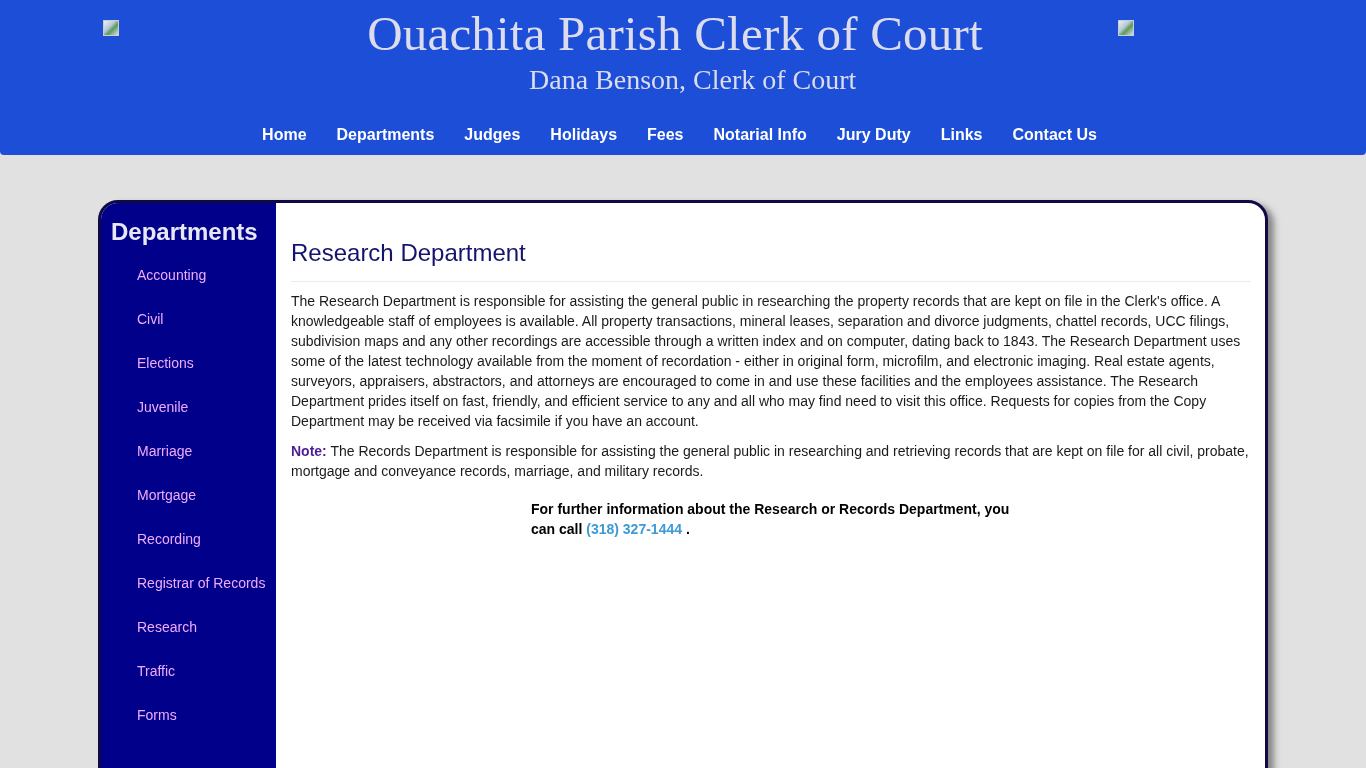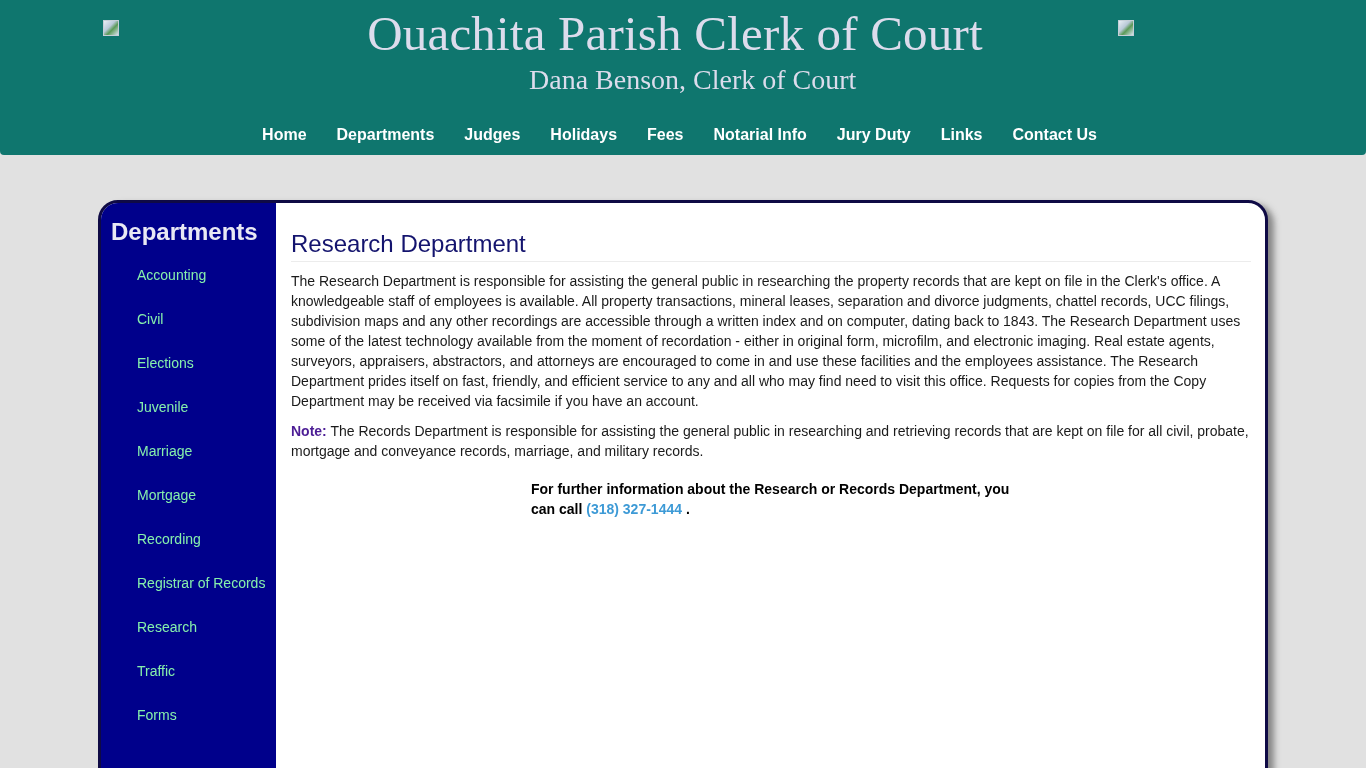--- a/index.html
+++ b/index.html
@@ -1,21 +1,21 @@
 <!DOCTYPE html>
 <html><head>
 <meta charset="utf-8">
 <style>
   * { box-sizing: border-box; margin: 0; padding: 0; }
   html, body { width: 1366px; height: 768px; overflow: hidden; }
   body { background: #e1e1e1; font-family: "Liberation Sans", sans-serif; position: relative; }
 
   .header {
     position: absolute; left: 0; top: 0; width: 1366px; height: 155px;
-    background: #0f766e; border-radius: 0 0 4px 4px;
+    background: #1d4ed8; border-radius: 0 0 4px 4px;
   }
   .broken-img {
     position: absolute; width: 16px; height: 16px;
     background: linear-gradient(135deg, #e8eef4 0%, #b9c9d8 40%, #5c9a58 60%, #d8e4ee 100%);
     border: 1px solid #c6cfd8;
   }
   .broken-img.left { left: 103px; top: 20px; }
   .broken-img.right { left: 1118px; top: 20px; }
   .site-title {
     position: absolute; left: 0; top: 5px; width: 1350px; text-align: center;
@@ -39,26 +39,26 @@
     box-shadow: 6px 4px 6px rgba(60,60,60,0.55);
   }
   .sidebar {
     position: absolute; left: 0; top: 0; width: 175px; height: 100%; background: #00008b;
   }
   .sidebar-title {
     position: absolute; left: 10px; top: 15px; font-size: 24px; font-weight: bold; color: #e8e8f4;
   }
   .sidebar ul { list-style: none; position: absolute; left: 36px; top: 63px; }
   .sidebar li { height: 44px; }
-  .sidebar li a { color: #86efac; font-size: 14px; text-decoration: none; }
+  .sidebar li a { color: #f0abfc; font-size: 14px; text-decoration: none; }
 
   .main { position: absolute; left: 190px; top: 0; width: 960px; }
   .page-title {
-    margin-top: 27px; font-size: 24px; color: #14146e; font-weight: normal;
-    padding-bottom: 3px; border-bottom: 1px solid #ececec;
+    margin-top: 36px; font-size: 24px; color: #14146e; font-weight: normal;
+    padding-bottom: 14px; border-bottom: 1px solid #ececec;
   }
   .main p { font-size: 14px; line-height: 20px; color: #1a1a1a; margin-top: 10px; }
   .main p.first { margin-top: 9px; }
   .main p b { color: #4c1d95; }
   .contact {
     margin-left: 240px; width: 490px; font-weight: bold; color: #000; font-size: 14px; line-height: 20px; margin-top: 18px;
   }
   .contact a { color: #3d9ad6; text-decoration: none; }
 </style>
 </head>

